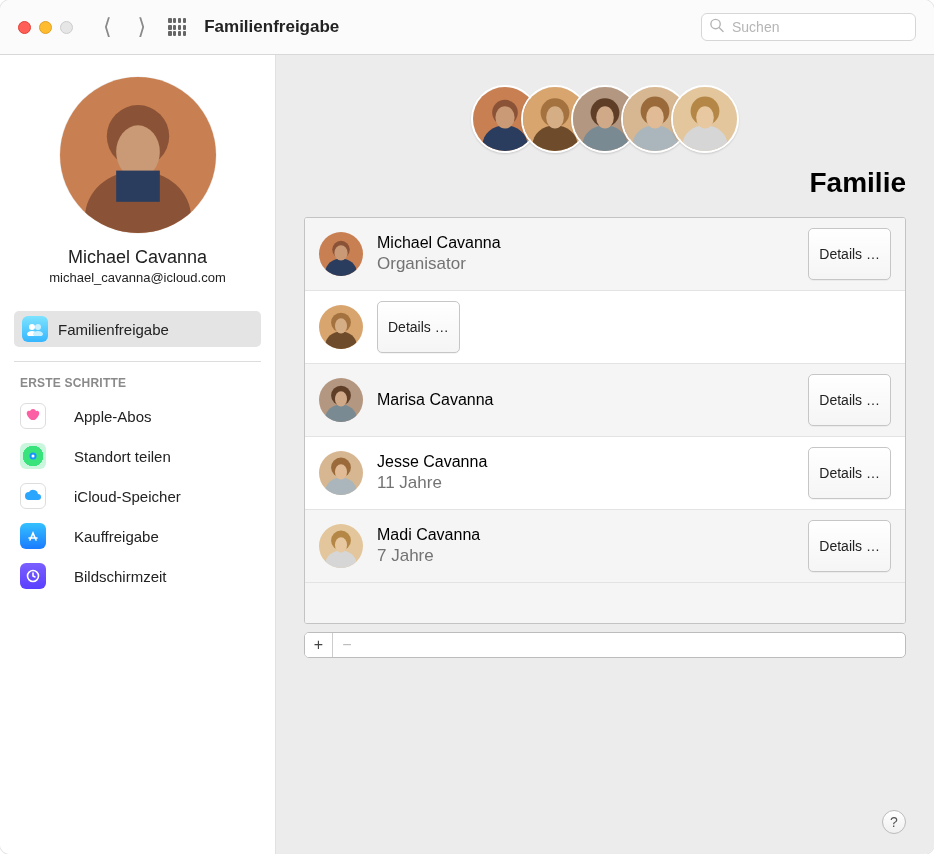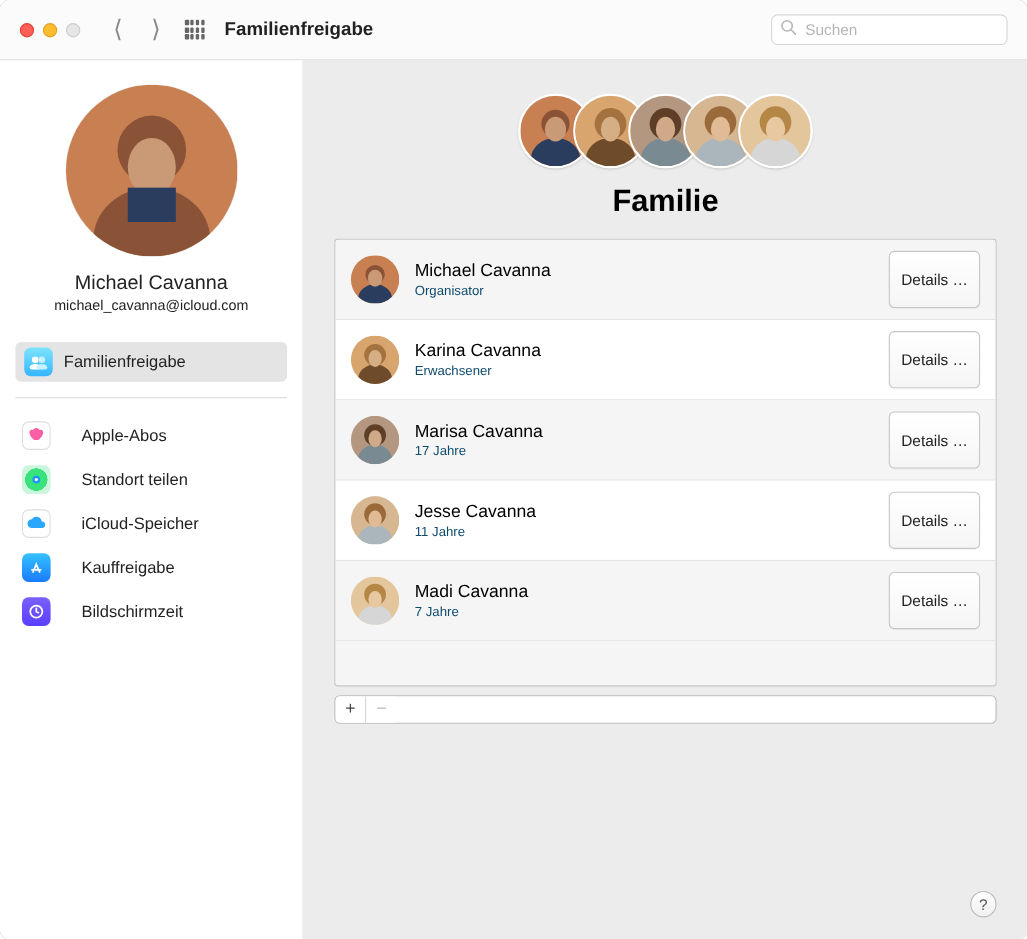--- a/index.html
+++ b/index.html
@@ -66,36 +66,36 @@
     .side-link .lbl { font-size: 15px; color: #222; }
     .sq-icon { width: 26px; height: 26px; border-radius: 6px; display: flex; align-items: center; justify-content: center; flex: none; }
 
     .main {
       flex: 1; background: #ececec; padding: 30px 28px 20px;
       display: flex; flex-direction: column;
     }
     .fam-avatars { display: flex; justify-content: center; margin-bottom: 14px; }
     .fam-avatars .av { width: 68px; height: 68px; border-radius: 50%; margin-left: -18px; border: 2px solid #fff; box-shadow: 0 1px 2px rgba(0,0,0,0.15); overflow: hidden; }
     .fam-avatars .av:first-child { margin-left: 0; }
-    .main-title { font-size: 28px; font-weight: 700; text-align: center; margin-bottom: 18px; color: #000; }
+    .main-title { font-size: 28px; font-weight: 700; text-align: right; margin-bottom: 18px; color: #000; }
     .fam-list {
       border: 1px solid #c3c3c3; border-radius: 3px;
       background: #fff; overflow: hidden;
     }
     .fam-row {
       display: flex; align-items: center; gap: 14px;
       padding: 10px 14px;
       border-bottom: 0.5px solid #e3e3e3;
     }
     .fam-row:nth-child(odd) { background: #f5f5f5; }
     .fam-row:nth-child(even) { background: #fff; }
     .fam-row .av { width: 44px; height: 44px; border-radius: 50%; flex: none; overflow: hidden; }
     .fam-row .meta { flex: 1; line-height: 1.25; }
     .fam-row .name { font-size: 16px; font-weight: 500; color: #000; }
-    .fam-row .role { font-size: 12px; color: #0c4a6e; }
+    .fam-row .role { font-size: 17px; color: #737373; }
     .details-btn {
       background: linear-gradient(#fff,#f5f5f5);
       border: 1px solid #c6c6c6; border-radius: 5px;
       padding: 17px 10px; font-size: 14px; color: #222;
       box-shadow: 0 1px 0 rgba(0,0,0,0.04);
     }
     .fam-filler { height: 40px; background: #f5f5f5; }
     .addremove {
       margin-top: 8px; display: inline-flex;
       border: 1px solid #bcbcbc; border-radius: 5px;
@@ -176,20 +176,21 @@
             <circle cx="6" cy="5" r="3" fill="#fff"></circle>
             <circle cx="12" cy="5" r="3" fill="#c8f0ff"></circle>
             <ellipse cx="6" cy="12" rx="5" ry="3" fill="#fff"></ellipse>
             <ellipse cx="12" cy="12" rx="5" ry="3" fill="#c8f0ff"></ellipse>
           </svg>
       </span>
       <span class="lbl">Familienfreigabe</span>
     </div>
 
     <hr class="side-divider">
+    <div class="side-header">ERSTE SCHRITTE</div>
 
     <div class="side-link">
       <span class="sq-icon" style="background:#fff;border:0.5px solid #ddd">
         <svg width="20" height="20" viewBox="0 0 20 20">
             <path d="M10 3c2 0 3 2 3 2s2-1 3 1c1 2-1 5-3 7-1 1-2 1-3 1s-2 0-3-1c-2-2-4-5-3-7 1-2 3-1 3-1s1-2 3-2z" fill="url(#g1)"></path>
             <defs>
               <linearGradient id="g1" x1="0" y1="0" x2="20" y2="20">
                 <stop stop-color="#ff5fa2"></stop>
                 <stop offset="1" stop-color="#6a5fff"></stop>
               </linearGradient>
@@ -303,38 +304,33 @@
       </div>
       <div class="fam-row">
         <div class="av">
             <svg class="person" viewBox="0 0 40 40">
               <rect width="40" height="40" fill="#d8a56e"></rect>
               <circle cx="20" cy="16" r="9" fill="#a3723f"></circle>
               <ellipse cx="20" cy="36" rx="14" ry="12" fill="#6e4b2a"></ellipse>
               <ellipse cx="20" cy="19" rx="5.5" ry="7" fill="#d6ae85"></ellipse>
             </svg>
           </div>
-        <div class="meta">
-          <div class="name">Karina Cavanna</div>
-          <div class="role">Erwachsener</div>
-        </div>
         <button class="details-btn">Details …</button>
       </div>
       <div class="fam-row">
         <div class="av">
             <svg class="person" viewBox="0 0 40 40">
               <rect width="40" height="40" fill="#b49780"></rect>
               <circle cx="20" cy="16" r="9" fill="#5e3e26"></circle>
               <ellipse cx="20" cy="36" rx="14" ry="12" fill="#7a8a92"></ellipse>
               <ellipse cx="20" cy="19" rx="5.5" ry="7" fill="#cfa988"></ellipse>
             </svg>
           </div>
         <div class="meta">
           <div class="name">Marisa Cavanna</div>
-          <div class="role">17 Jahre</div>
         </div>
         <button class="details-btn">Details …</button>
       </div>
       <div class="fam-row">
         <div class="av">
             <svg class="person" viewBox="0 0 40 40">
               <rect width="40" height="40" fill="#d7b791"></rect>
               <circle cx="20" cy="15" r="9" fill="#9a6a3a"></circle>
               <ellipse cx="20" cy="36" rx="14" ry="12" fill="#aab6bb"></ellipse>
               <ellipse cx="20" cy="19" rx="5.5" ry="7" fill="#e0bb95"></ellipse>

